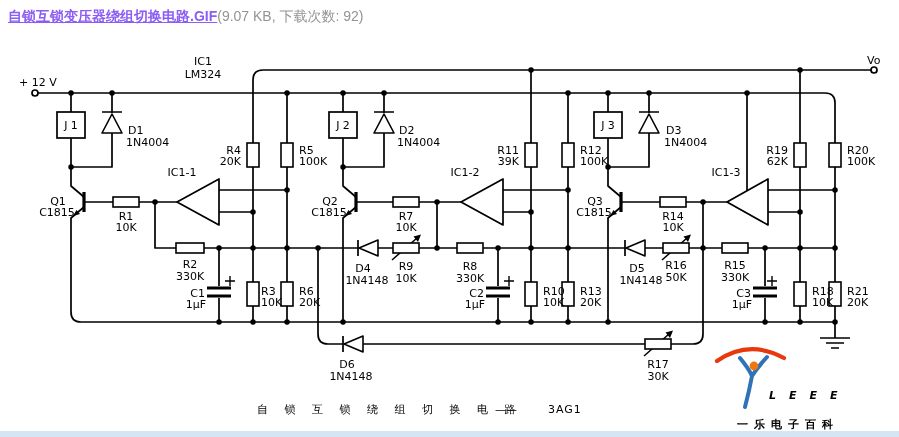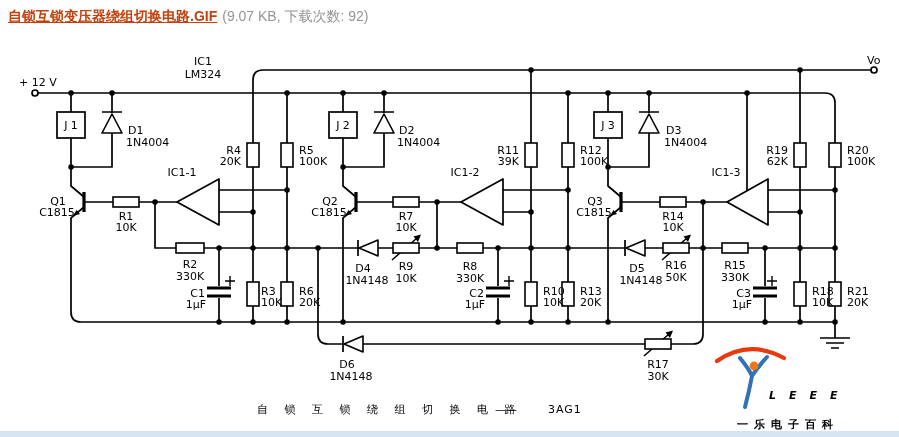--- a/index.html
+++ b/index.html
@@ -1,20 +1,20 @@
 <!DOCTYPE html>
 <html><head>
 <meta charset="utf-8">
 <style>
   html,body{margin:0;padding:0;background:#fff;}
   .page{position:relative;width:899px;height:437px;background:#ffffff;overflow:hidden;
         font-family:"Liberation Sans","DejaVu Sans",sans-serif;}
   .header{position:absolute;top:6px;left:8px;font-size:14px;line-height:20px;white-space:nowrap;z-index:2;}
-  .file-link{color:#c2410c;font-weight:bold;text-decoration:underline;cursor:pointer;}
-  .file-meta{color:#949494;margin-left:5px;}
+  .file-link{color:#8b5cf6;font-weight:bold;text-decoration:underline;cursor:pointer;}
+  .file-meta{color:#949494;}
   .schem{position:absolute;top:0;left:0;}
   .schem text{font-family:"DejaVu Sans",sans-serif;fill:#000;font-size:11px;}
   .bottom-band{position:absolute;left:0;bottom:0;width:899px;height:6px;background:#d5e5f3;}
 </style>
 </head>
 <body>
 
 <div class="page">
 
   <div class="header">

